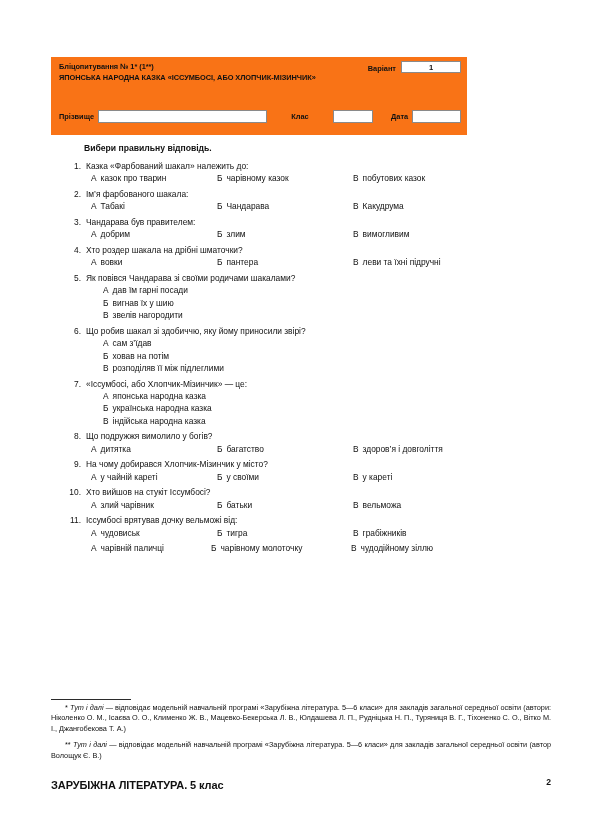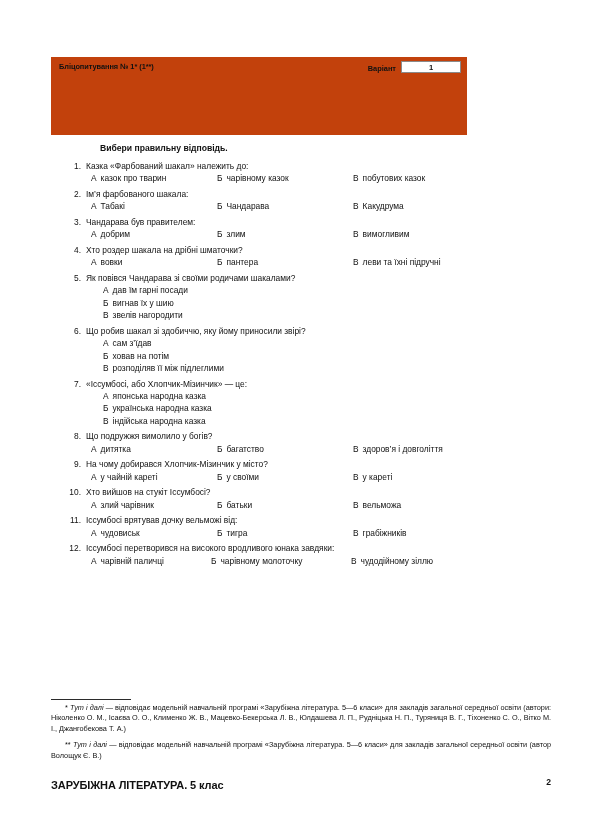--- a/index.html
+++ b/index.html
@@ -24,21 +24,21 @@
     background: #ffffff;
   }
 
   
   .header-box {
     position: absolute;
     left: 51px;
     top: 57px;
     width: 416px;
     height: 78px;
-    background: #c2410c;
+    background: #f97316;
     box-sizing: border-box;
   }
   .hdr-title-row {
     position: absolute;
     left: 8px;
     top: 5px;
     right: 8px;
   }
   .hdr-line {
     font-size: 7.4px;
@@ -100,21 +100,21 @@
   }
   .field-surname { width: 245px; }
   .field-class   { width: 58px; margin-left: 20px; }
   .field-date    { width: 70px; }
   .spacer-a { width: 35px; }
   .spacer-b { width: 26px; }
 
   
   .instruction {
     position: absolute;
-    left: 100px;
+    left: 84px;
     top: 143px;
     font-size: 8.6px;
     font-weight: bold;
     color: #111;
   }
 
   .qlist {
     position: absolute;
     left: 68px;
     top: 160px;
@@ -224,27 +224,38 @@
 </style>
 </head>
 <body>
 
 <div class="page">
 
   <div class="header-box">
 
     <div class="hdr-title-row">
       <div class="hdr-line l1">Бліцопитування № 1* (1**)</div>
+      <div class="hdr-line caps">ЯПОНСЬКА НАРОДНА КАЗКА «ІССУМБОСІ, АБО ХЛОПЧИК-МІЗИНЧИК»</div>
     </div>
 
     <div class="variant-wrap">
       <span class="variant-label">Варіант</span>
       <div class="variant-box">1</div>
     </div>
 
+    <div class="form-row">
+      <span class="form-label">Прізвище</span>
+      <div class="form-field field-surname"></div>
+      <span class="spacer-a"></span>
+      <span class="form-label">Клас</span>
+      <div class="form-field field-class"></div>
+      <span class="spacer-b"></span>
+      <span class="form-label">Дата</span>
+      <div class="form-field field-date"></div>
+    </div>
   </div>
 
   <div class="instruction">Вибери правильну відповідь.</div>
 
   <div class="qlist" id="qlist">
       <div class="question">
         <div class="q-head">
           <span class="q-num">1.</span>
           <span class="q-text">Казка «Фарбований шакал» належить до:</span>
         </div>
@@ -457,24 +468,20 @@
             <span class="ol">Б</span>
             <span>тигра</span>
           </div>
           <div class="opt-in opt-c3">
             <span class="ol">В</span>
             <span>грабіжників</span>
           </div>
         </div>
       </div>
       <div class="question q12">
-        <div class="q-head">
-          <span class="q-num">12.</span>
-          <span class="q-text">Іссумбосі перетворився на високого вродливого юнака завдяки:</span>
-        </div>
         <div class="opts-inline">
           <div class="opt-in opt-c1">
             <span class="ol">А</span>
             <span>чарівній паличці</span>
           </div>
           <div class="opt-in opt-c2">
             <span class="ol">Б</span>
             <span>чарівному молоточку</span>
           </div>
           <div class="opt-in opt-c3">

